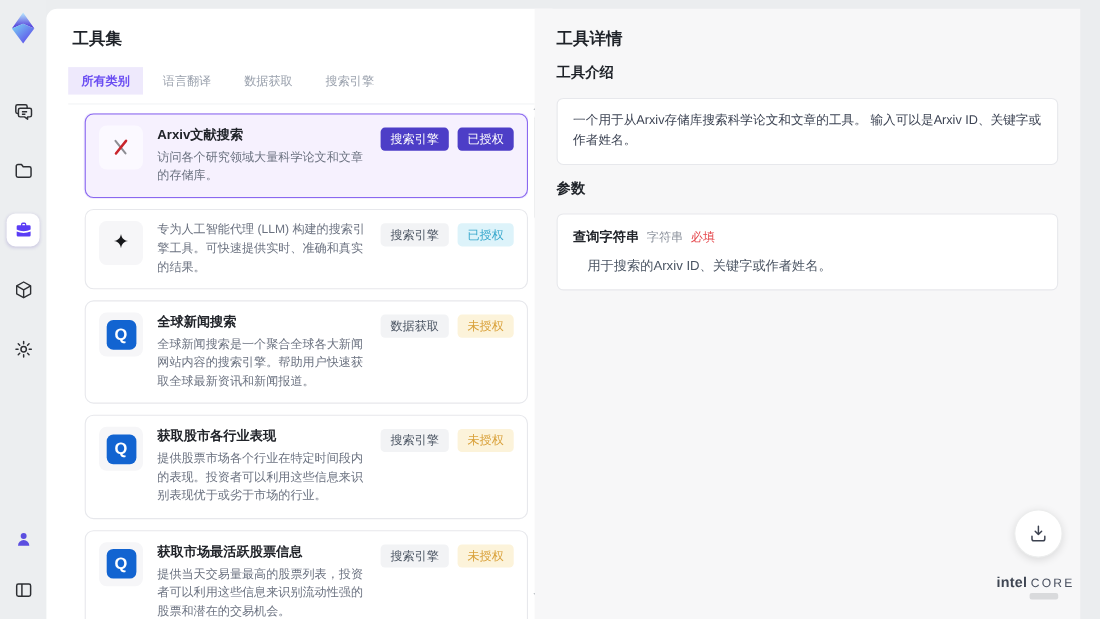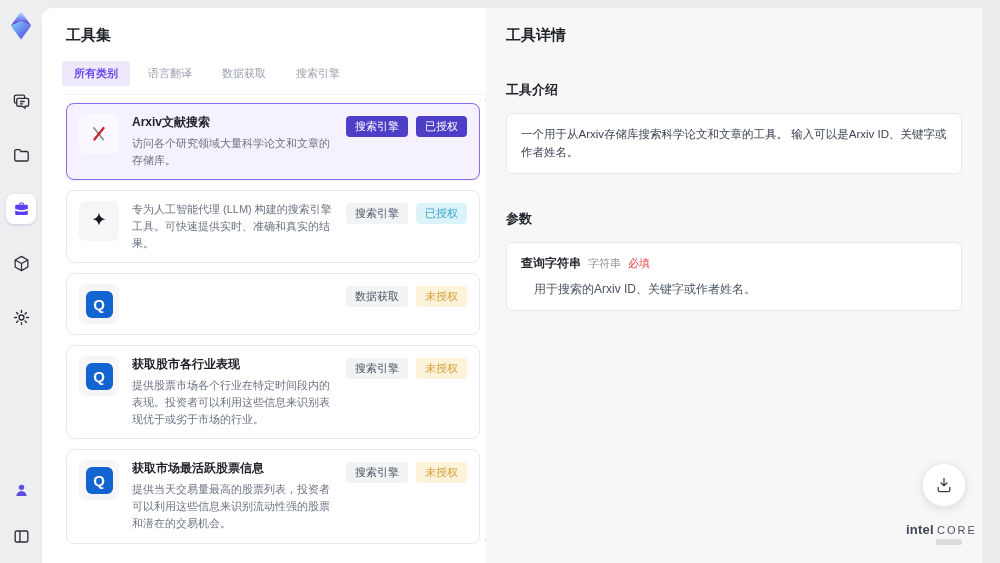--- a/index.html
+++ b/index.html
@@ -31,21 +31,21 @@
   }
   .page-title { font-size:15px; font-weight:bold; margin:18px 0 0 24px; }
   .tabs { display:flex; align-items:center; gap:6px; margin:16px 0 0 20px; padding-bottom:8px; border-bottom:1px solid #f2f3f5; width:424px; }
   .tab { font-size:11px; color:#9aa1ad; padding:5px 12px; border-radius:0; cursor:pointer; white-space:nowrap; }
   .tab.active { background:#eee9fc; color:#6a4df2; font-weight:bold; }
 
   .tool-list { margin:8px 24px 0 24px; width:414px; height:473px; overflow:hidden; }
   .card {
     display:flex; align-items:flex-start; gap:13px;
     border:1px solid #e7e8ec; border-radius:8px; background:#fff;
-    padding:10px 12px; margin-bottom:10px; cursor:pointer;
+    padding:10px 12px; margin-bottom:10px; cursor:pointer;margin-left:11px;
   }
   .card.selected { border:1.5px solid #8a68f0; background:#f6f1fe; box-shadow:0 0 0 1px rgba(138,104,240,.12); }
   .tool-icon {
     flex:0 0 40px; width:40px; height:40px; border-radius:7px; background:#f6f6f8;
     display:flex; align-items:center; justify-content:center;
   }
   .card.selected .tool-icon { background:#fbf9ff; }
   .tool-icon svg { width:22px; height:22px; }
   .blue-q {
     width:27px; height:27px; border-radius:6px; background:#1264d1; color:#fff;
@@ -66,21 +66,21 @@
   .scroll-up { position:absolute; right:9px; top:86px; width:0; height:0; border-left:4px solid transparent; border-right:4px solid transparent; border-bottom:6px solid #9aa0a8; cursor:pointer; }
   .scroll-thumb { position:absolute; right:9px; top:96px; width:7px; height:96px; border-radius:4px; background:#c7c8cd; cursor:pointer; }
   .scroll-down { position:absolute; right:9px; bottom:18px; width:0; height:0; border-left:4px solid transparent; border-right:4px solid transparent; border-top:6px solid #9aa0a8; cursor:pointer; }
 
   
   .right-panel {
     position:absolute; left:486px; top:8px; width:496px; height:555px;
     background:#f7f7f8; padding:0 20px;
   }
   .detail-title { font-size:15px; font-weight:bold; margin-top:18px; }
-  .section-heading { font-size:13px; font-weight:bold; margin-top:36px; }
+  .section-heading { font-size:13px; font-weight:bold; margin-top:12px; }
   .detail-box {
     margin-top:14px; background:#ffffff; border:1px solid #e7e8ec; border-radius:6px;
     padding:11px 14px; font-size:11.5px; color:#3c4353; line-height:1.6;
   }
   .param-line { display:flex; align-items:baseline; gap:7px; }
   .param-name { font-size:12px; font-weight:bold; color:#202329; }
   .param-type { font-size:11px; color:#8a909b; }
   .param-required { font-size:11px; color:#e5484d; }
   .param-desc { margin-top:7px; font-size:12px; color:#4b5563;margin-left:13px; }
 
@@ -206,20 +206,24 @@
       <div class="tool-tags">
         <span class="tag gray">搜索引擎</span>
         <span class="tag blue">已授权</span>
       </div>
     </div>
 
     <div class="card">
       <div class="tool-icon">
         <div class="blue-q">Q</div>
       </div>
+      <div class="tool-text">
+        <div class="tool-name">全球新闻搜索</div>
+        <div class="tool-desc">全球新闻搜索是一个聚合全球各大新闻网站内容的搜索引擎。帮助用户快速获取全球最新资讯和新闻报道。</div>
+      </div>
       <div class="tool-tags">
         <span class="tag gray">数据获取</span>
         <span class="tag amber">未授权</span>
       </div>
     </div>
 
     <div class="card">
       <div class="tool-icon">
         <div class="blue-q">Q</div>
       </div>

